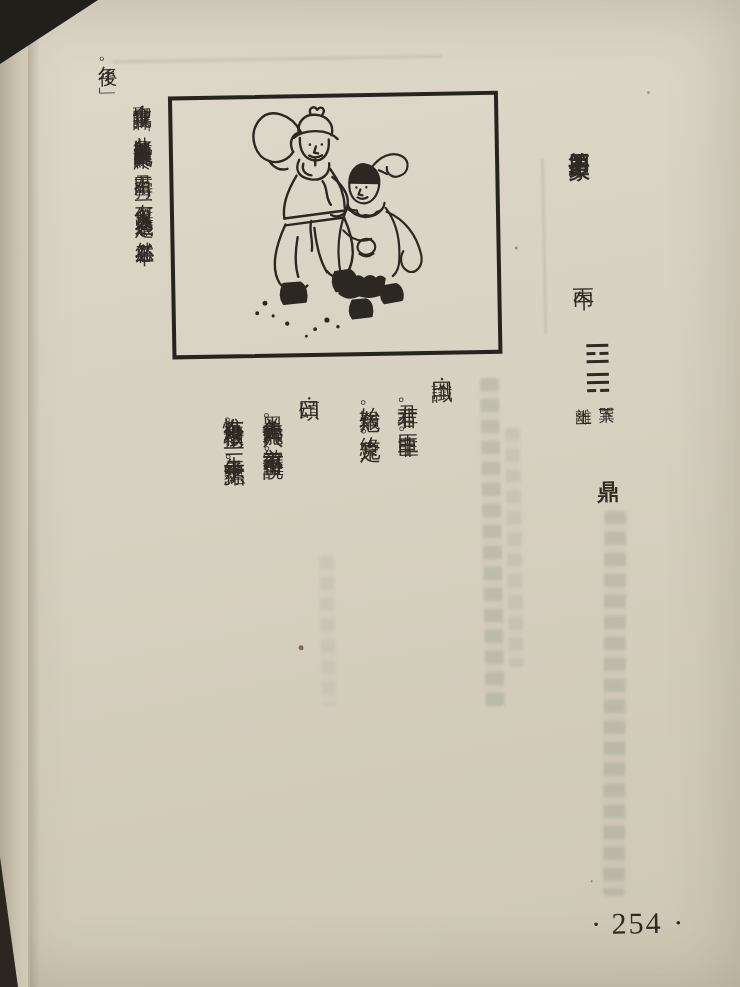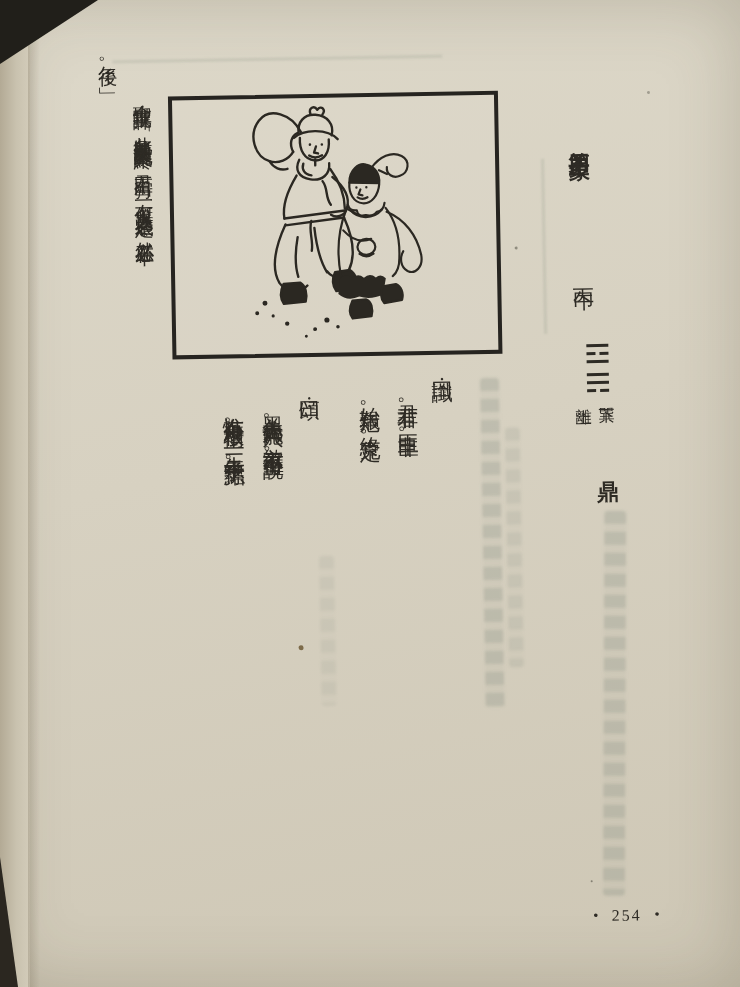--- a/index.html
+++ b/index.html
@@ -56,21 +56,21 @@
 
   .speck{position:absolute;border-radius:50%;}
   .sp1{left:296px;top:644px;width:5px;height:5px;background:#7d6b4a;}
   .sp2{left:519px;top:249px;width:3px;height:3px;background:rgba(55,55,45,.45);}
   .sp3{left:654px;top:96px;width:3px;height:3px;background:rgba(55,55,45,.35);}
   .sp4{left:584px;top:884px;width:2px;height:2px;background:rgba(55,55,45,.5);}
 
   .pagenum-row{position:absolute;left:586px;top:910px;display:flex;align-items:center;
     gap:13px;color:#2e2b25;}
   .pagenum-dot{font-size:15px;line-height:1;}
-  .pagenum{font-size:16px;letter-spacing:2px;line-height:1.2;}
+  .pagenum{font-size:30px;letter-spacing:2px;line-height:1.2;}
 </style>
 </head>
 <body>
 
 <div class="stage">
   <div class="page">
     <div class="edge-stack"></div>
     <div class="crease"></div>
 
     <div class="content">

